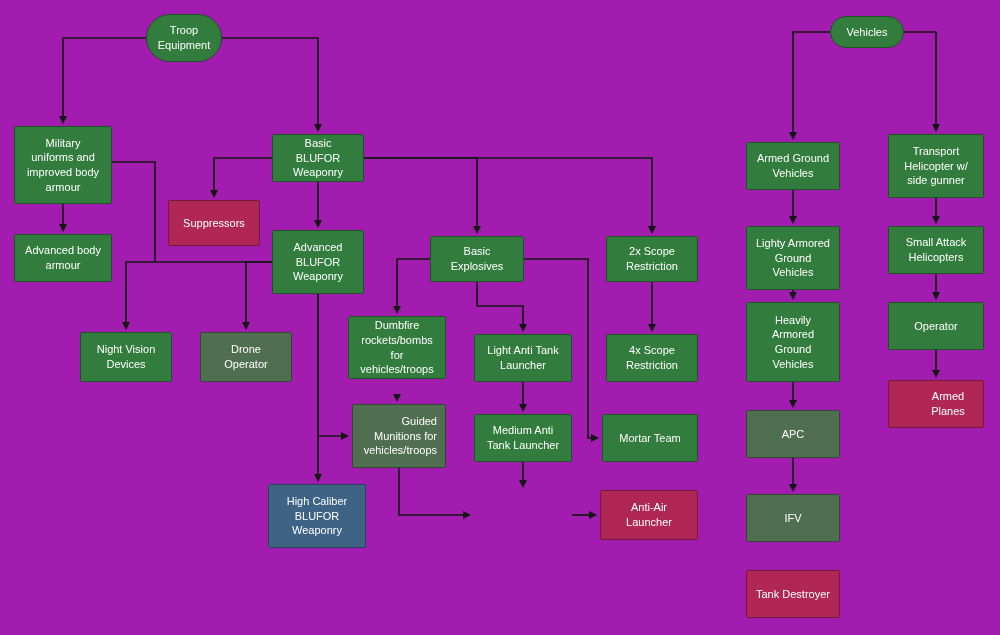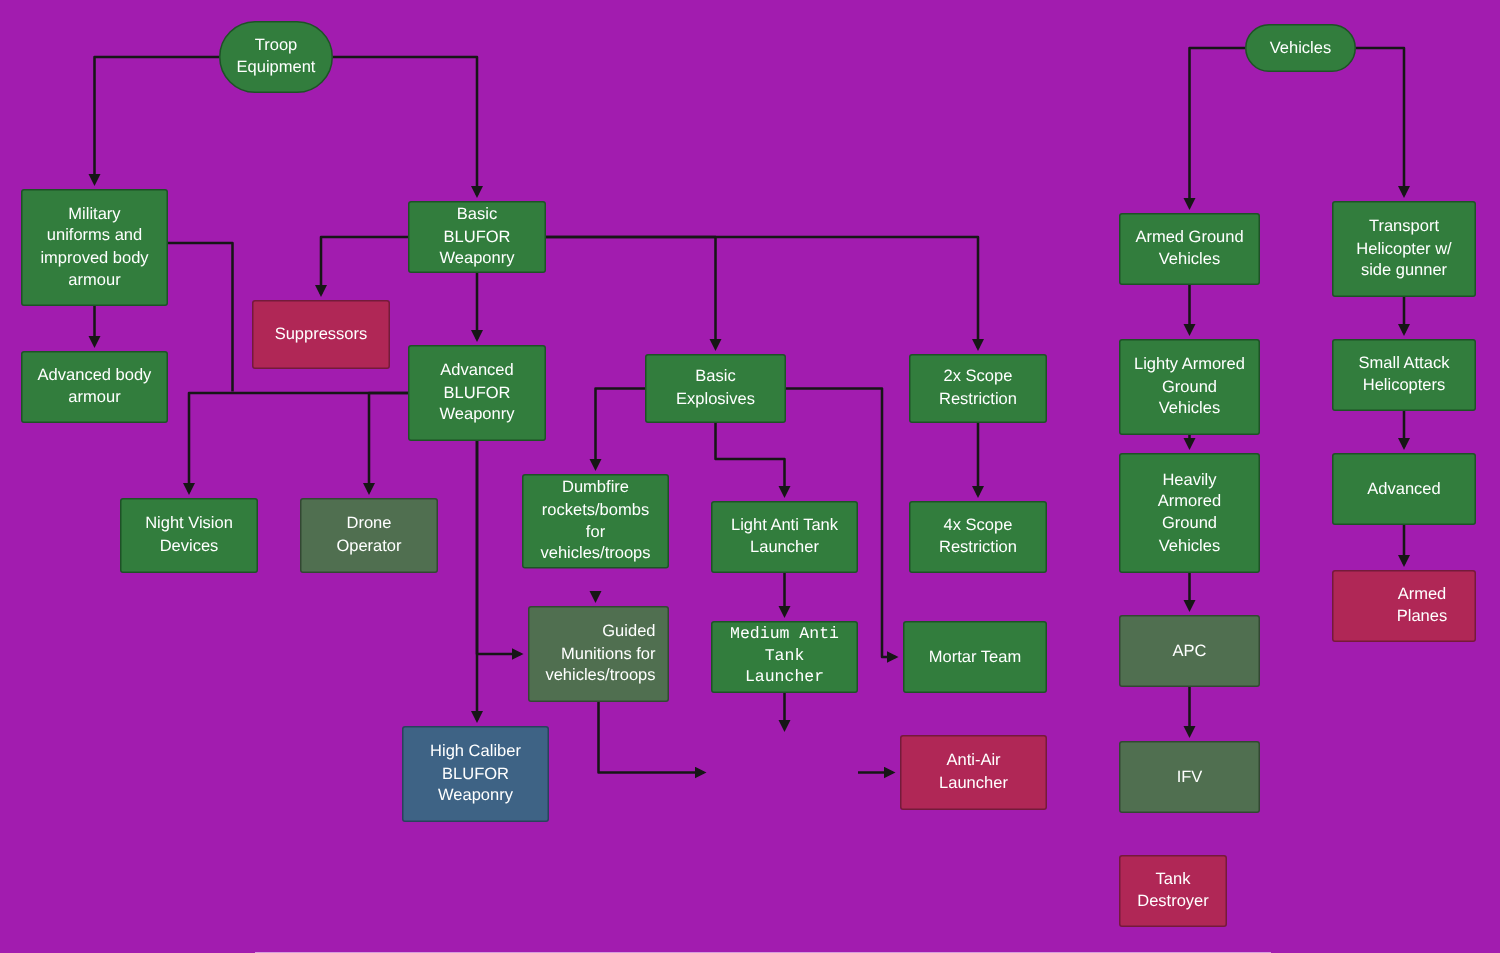--- a/index.html
+++ b/index.html
@@ -120,21 +120,21 @@
       </div>
       <div class="node rect" style="left: 474px; top: 334px; width: 98px; height: 48px; background: rgb(50, 125, 61); border-color: rgb(29, 82, 38); color: rgb(255, 255, 255);">
         <span>Light Anti Tank Launcher</span>
       </div>
       <div class="node rect" style="left: 606px; top: 334px; width: 92px; height: 48px; background: rgb(50, 125, 61); border-color: rgb(29, 82, 38); color: rgb(255, 255, 255);">
         <span>4x Scope Restriction</span>
       </div>
       <div class="node rect" style="left: 352px; top: 404px; width: 94px; height: 64px; background: rgb(80, 111, 80); border-color: rgb(50, 72, 50); color: rgb(255, 255, 255); text-align: right;">
         <span>Guided Munitions for vehicles/troops</span>
       </div>
-      <div class="node rect" style="left: 474px; top: 414px; width: 98px; height: 48px; background: rgb(50, 125, 61); border-color: rgb(29, 82, 38); color: rgb(255, 255, 255); font-family: Liberation Mono, monospace;">
+      <div class="node rect" style="left: 474px; top: 414px; width: 98px; height: 48px; background: rgb(50, 125, 61); border-color: rgb(29, 82, 38); color: rgb(255, 255, 255);">
         <span>Medium Anti Tank Launcher</span>
       </div>
       <div class="node rect" style="left: 602px; top: 414px; width: 96px; height: 48px; background: rgb(50, 125, 61); border-color: rgb(29, 82, 38); color: rgb(255, 255, 255);">
         <span>Mortar Team</span>
       </div>
       <div class="node rect" style="left: 268px; top: 484px; width: 98px; height: 64px; background: rgb(62, 99, 133); border-color: rgb(40, 66, 92); color: rgb(255, 255, 255);">
         <span>High Caliber BLUFOR Weaponry</span>
       </div>
       <div class="node rect" style="left: 600px; top: 490px; width: 98px; height: 50px; background: rgb(176, 39, 86); border-color: rgb(117, 26, 58); color: rgb(255, 255, 255);">
         <span>Anti-Air Launcher</span>
@@ -151,28 +151,28 @@
       <div class="node rect" style="left: 746px; top: 226px; width: 94px; height: 64px; background: rgb(50, 125, 61); border-color: rgb(29, 82, 38); color: rgb(255, 255, 255);">
         <span>Lighty Armored Ground Vehicles</span>
       </div>
       <div class="node rect" style="left: 888px; top: 226px; width: 96px; height: 48px; background: rgb(50, 125, 61); border-color: rgb(29, 82, 38); color: rgb(255, 255, 255);">
         <span>Small Attack Helicopters</span>
       </div>
       <div class="node rect" style="left: 746px; top: 302px; width: 94px; height: 80px; background: rgb(50, 125, 61); border-color: rgb(29, 82, 38); color: rgb(255, 255, 255);">
         <span>Heavily Armored Ground Vehicles</span>
       </div>
       <div class="node rect" style="left: 888px; top: 302px; width: 96px; height: 48px; background: rgb(50, 125, 61); border-color: rgb(29, 82, 38); color: rgb(255, 255, 255);">
-        <span>Advanced</span>
+        <span>Operator</span>
       </div>
       <div class="node rect" style="left: 746px; top: 410px; width: 94px; height: 48px; background: rgb(80, 111, 80); border-color: rgb(50, 72, 50); color: rgb(255, 255, 255);">
         <span>APC</span>
       </div>
       <div class="node rect" style="left: 888px; top: 380px; width: 96px; height: 48px; background: rgb(176, 39, 86); border-color: rgb(117, 26, 58); color: rgb(255, 255, 255); padding-left: 32px;">
         <span>Armed Planes</span>
       </div>
       <div class="node rect" style="left: 746px; top: 494px; width: 94px; height: 48px; background: rgb(80, 111, 80); border-color: rgb(50, 72, 50); color: rgb(255, 255, 255);">
         <span>IFV</span>
       </div>
-      <div class="node rect" style="left: 746px; top: 570px; width: 72px; height: 48px; background: rgb(176, 39, 86); border-color: rgb(117, 26, 58); color: rgb(255, 255, 255);">
+      <div class="node rect" style="left: 746px; top: 570px; width: 94px; height: 48px; background: rgb(176, 39, 86); border-color: rgb(117, 26, 58); color: rgb(255, 255, 255);">
         <span>Tank Destroyer</span>
       </div>
     </div>
 </div>
 
 </body></html>

